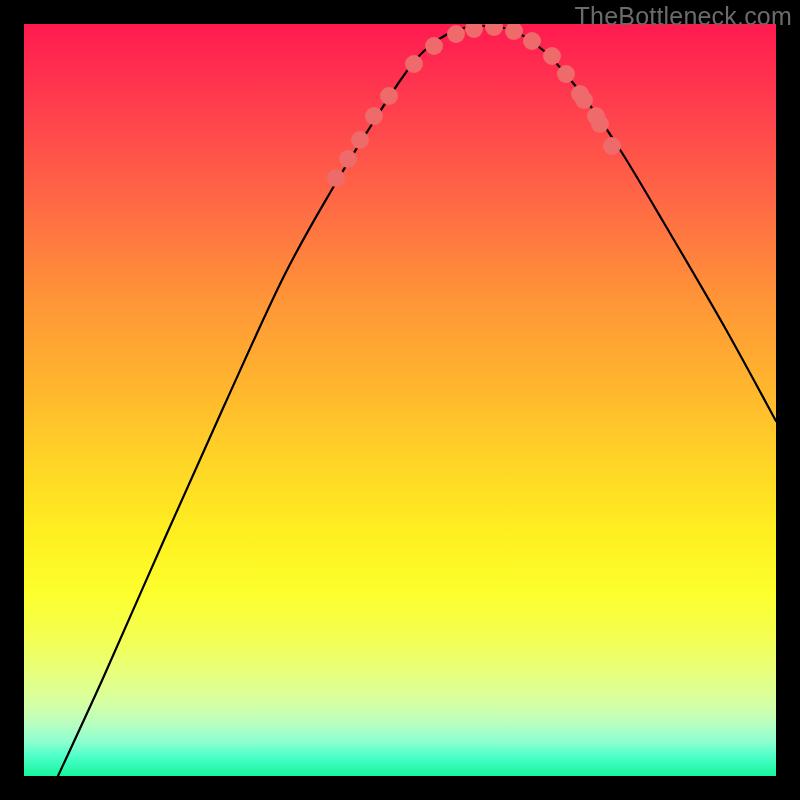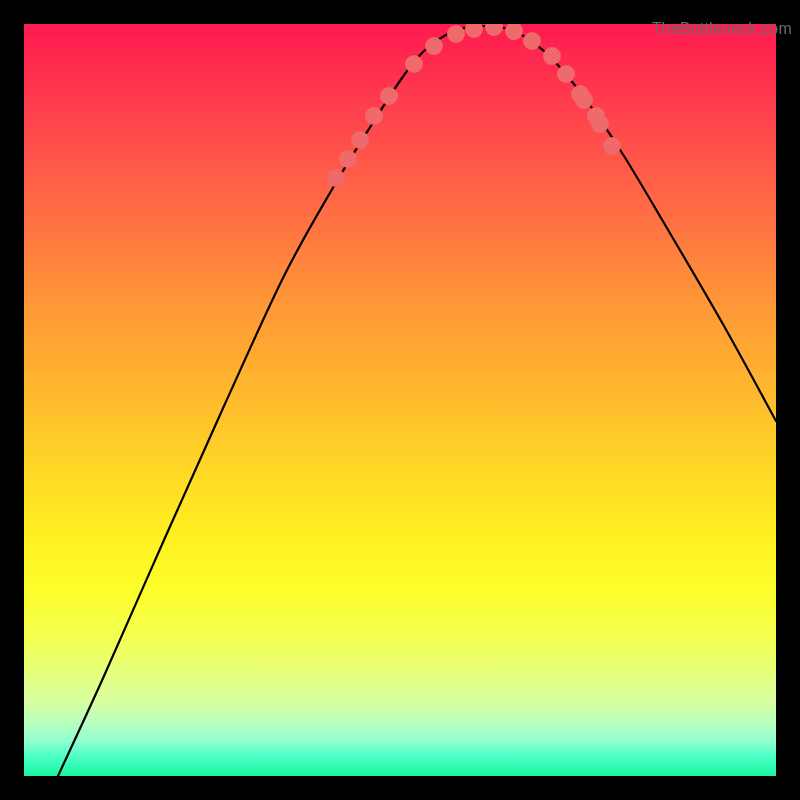--- a/index.html
+++ b/index.html
@@ -47,24 +47,24 @@
     );
   }
   .curve-svg {
     position: absolute;
     inset: 0;
     width: 100%;
     height: 100%;
   }
   .watermark {
     position: absolute;
-    top: 20px;
+    top: 2px;
     right: 8px;
     color: #6b6b6b;
-    font-size: 16px;
+    font-size: 25px;
     letter-spacing: 0.2px;
     user-select: none;
   }
 </style>
 </head>
 <body>
 
 <div class="stage">
   <div class="plot">
     <div class="gradient"></div>

